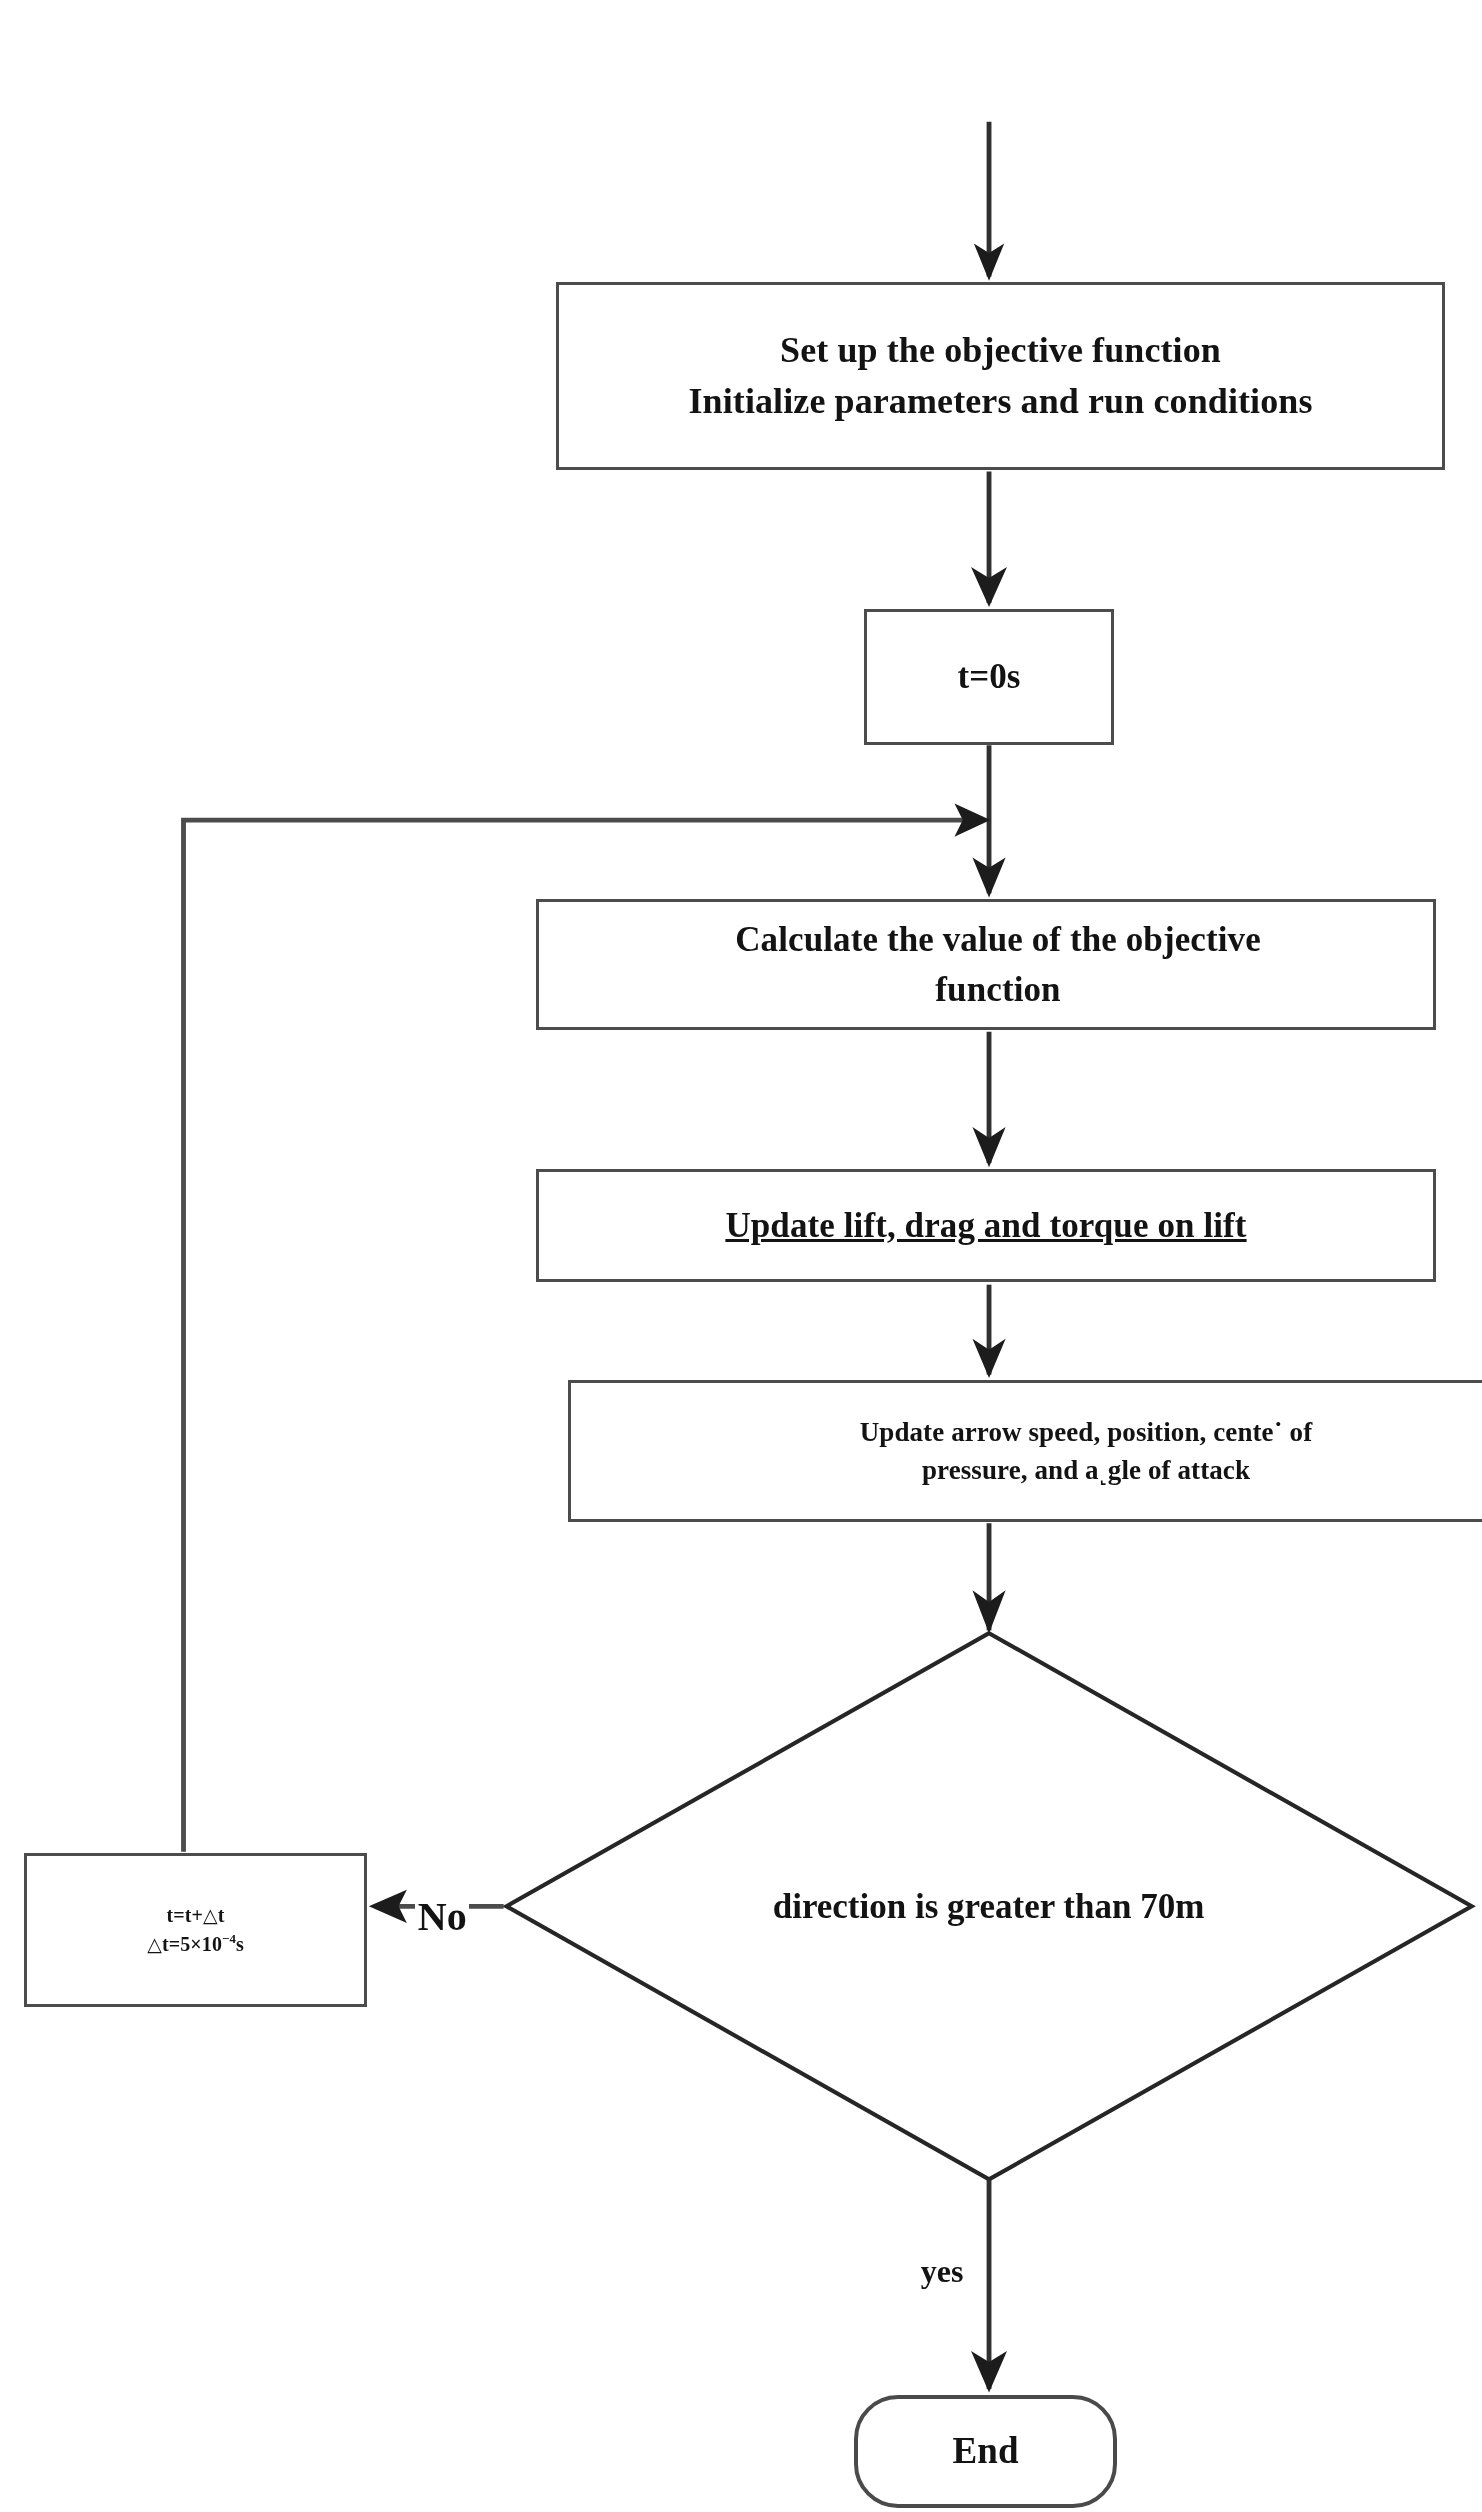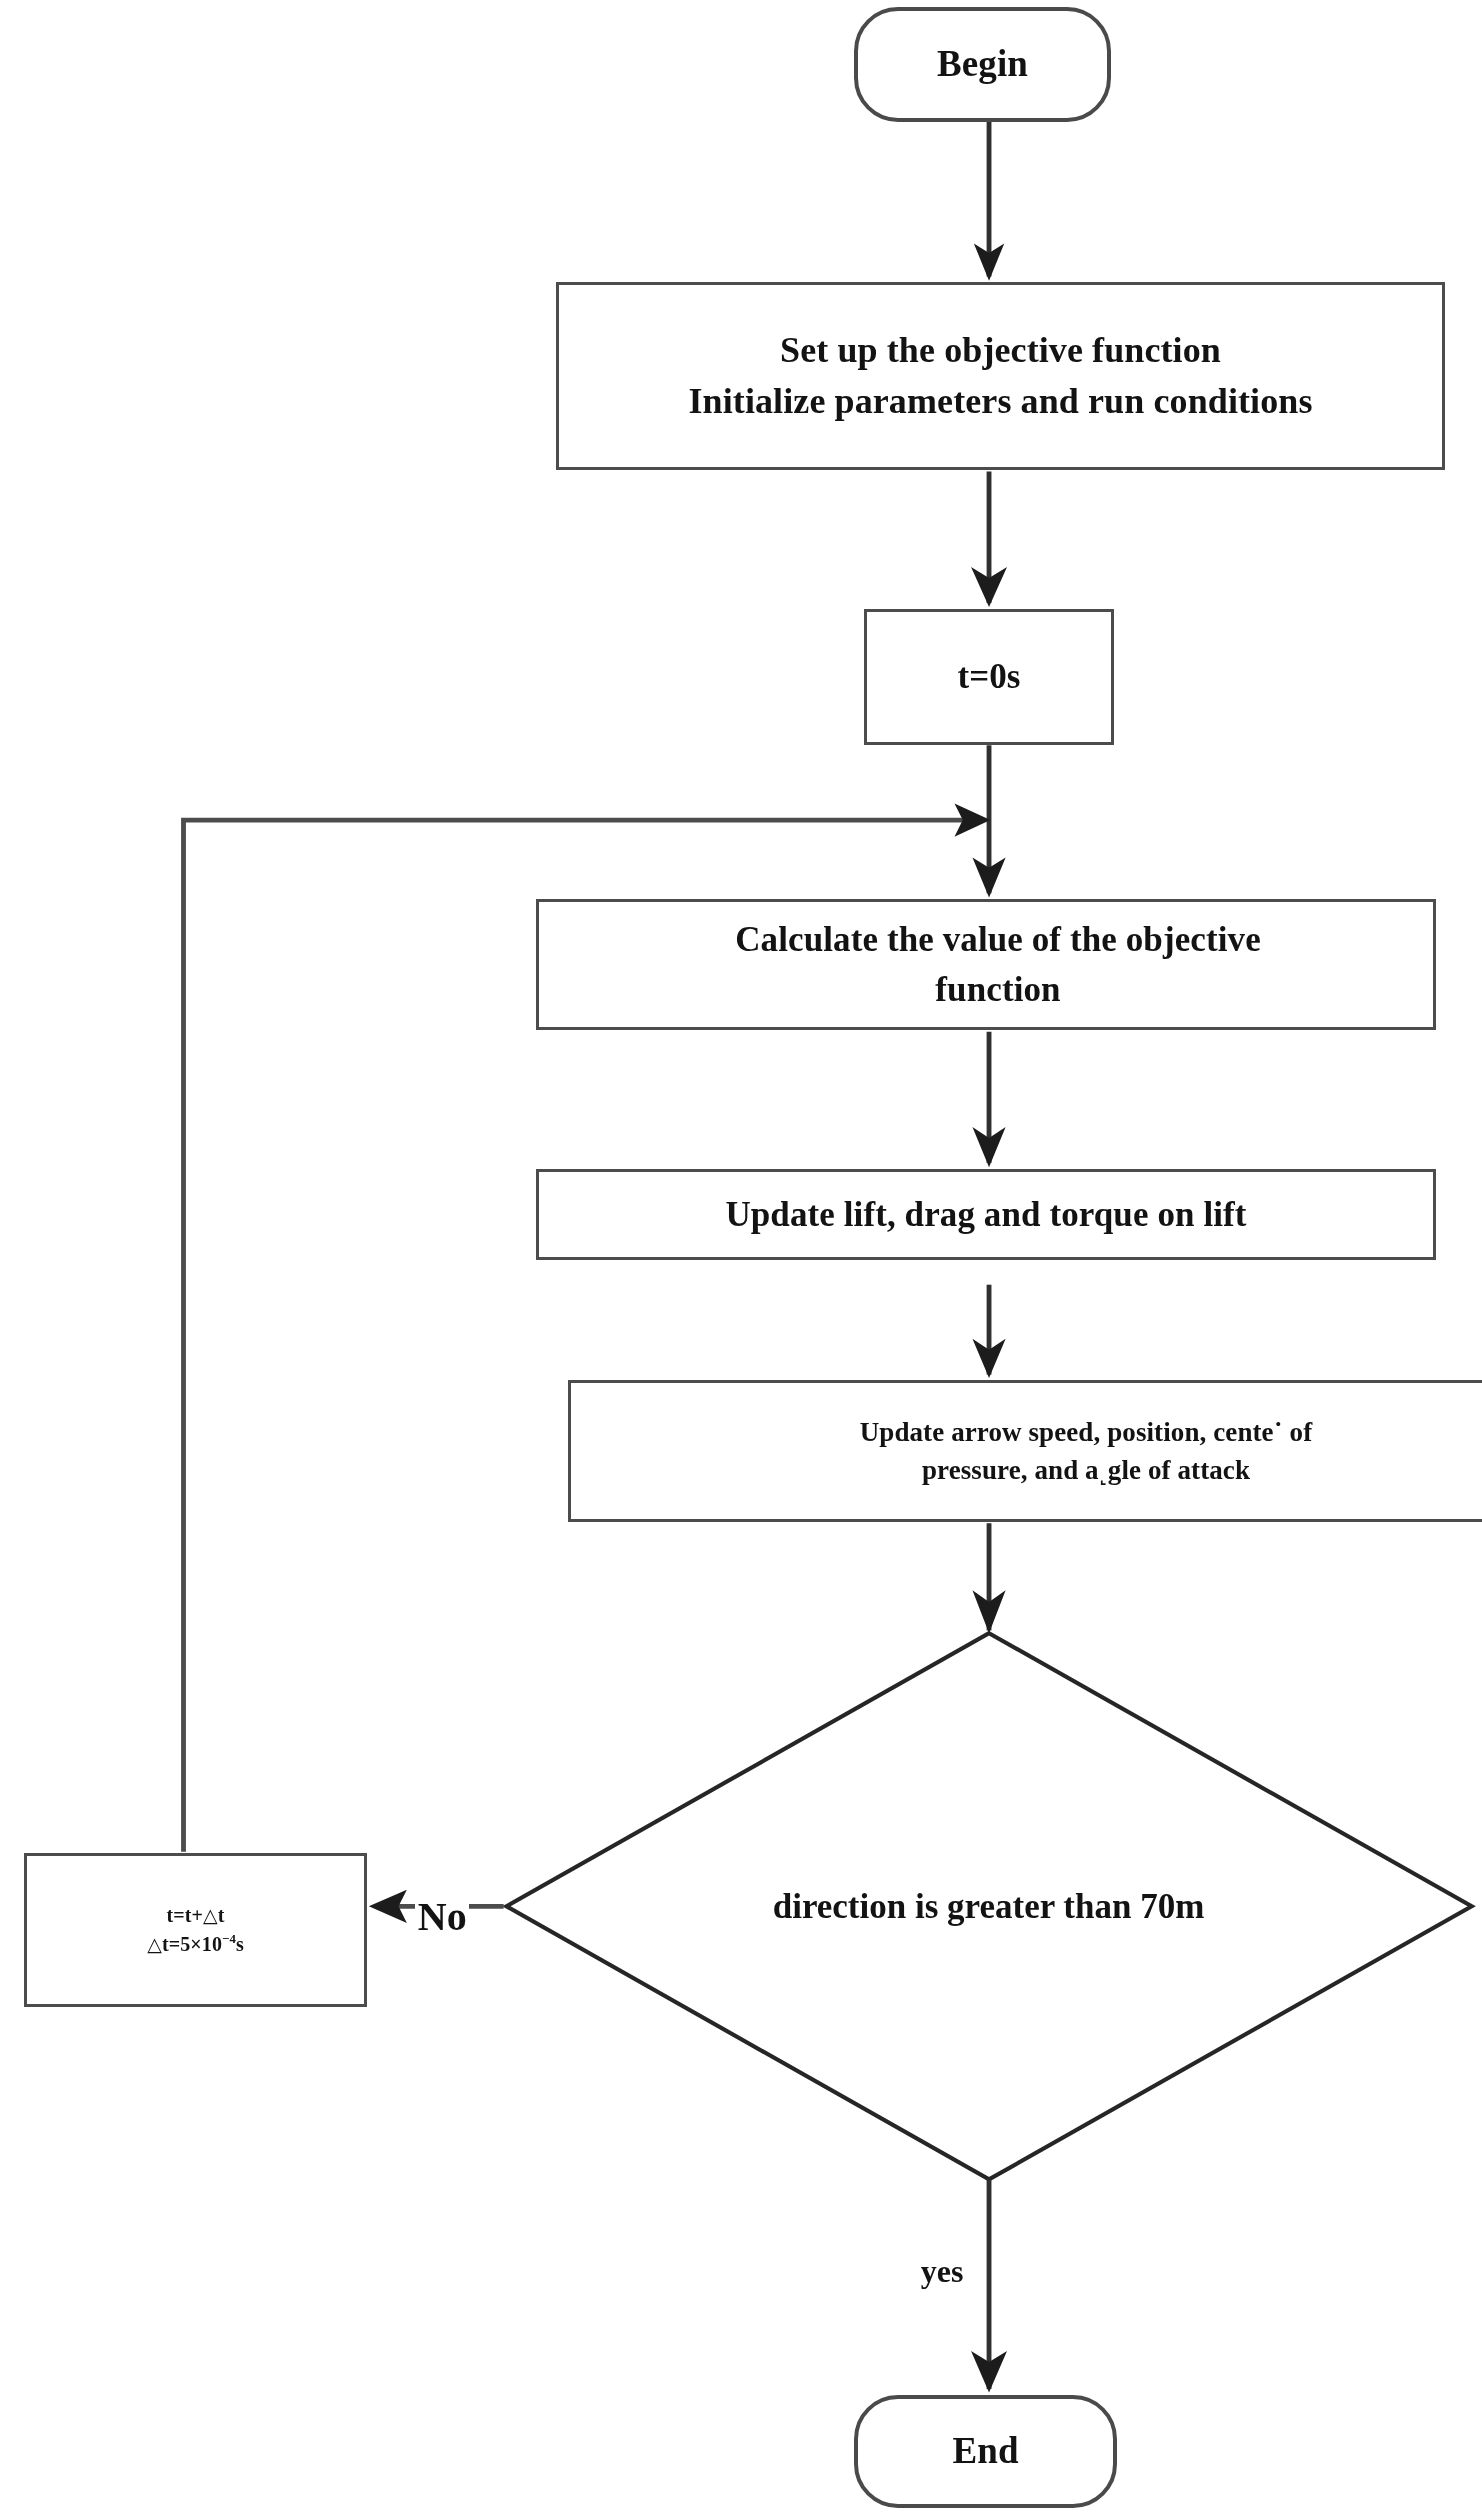--- a/index.html
+++ b/index.html
@@ -59,21 +59,21 @@
     color: #131313;
     font-weight: bold;
     background: #ffffff;
     padding: 0 2.8px;
     white-space: nowrap;
   }
   .t-start      { left:854px; top:7px;   width:257px;  height:115px; font-size:37px; }
   .t-setup      { left:556px;  top:282px;  width:889px; height:188px; font-size:36px; }
   .t-tzero      { left:864px; top:609px;  width:250px;  height:136px; font-size:35px; }
   .t-calc       { left:536px;  top:899px; width:900px; height:131px; font-size:35px;padding-left:24px; }
-  .t-lift       { left:536px;  top:1169px; width:900px; height:91px; font-size:35px; }
+  .t-lift       { left:536px;  top:1169px; width:900px; height:113px; font-size:35px;text-decoration:underline; }
   .t-arrow      { left:568px;  top:1380px; width:1036px; height:142px; font-size:27px; }
   .t-tstep      { left:24px;   top:1853px; width:343px;  height:154px; font-size:20px; }
   .t-end        { left:854px; top:2395px; width:263px;  height:113px; font-size:37px; }
   .t-diamond-lbl{ left:577px;  top:1838px; width:823px; height:138px; font-size:35px; }
   .lbl-no       { left:415px;  top:1893px; font-size:40px; }
   .lbl-yes      { left:918px; top:2253px; font-size:32px; }
   .sup          { vertical-align: super; font-size: 0.64em; }
   .tri          { font-weight: normal; font-size: 0.95em; }
   .line2        { display:block; }
 </style>
@@ -115,23 +115,20 @@
     <line x1="1430" y1="2203" x2="1430" y2="2358" stroke="#303030" stroke-width="7"></line>
     <path d="M1406,2300 L1430,2362 L1454,2300 L1430,2317 Z" fill="#1c1c1c"></path>
 
     <line x1="728" y1="2757" x2="560" y2="2757" stroke="#4c4c4c" stroke-width="7"></line>
     <path d="M588,2733 L533,2757 L588,2781 L576,2757 Z" fill="#1c1c1c"></path>
 
     <line x1="1430" y1="3152" x2="1430" y2="3455" stroke="#303030" stroke-width="7"></line>
     <path d="M1404,3400 L1430,3460 L1456,3400 L1430,3416 Z" fill="#1c1c1c"></path>
   </svg>
 
-  <div class="node stadium-node t-start">
-    <span>Begin</span>
-  </div>
 
   <div class="node rect-node t-setup">
     <div>
       <span class="line2">Set up the objective function</span>
       <span class="line2">Initialize parameters and run conditions</span>
     </div>
   </div>
 
   <div class="node rect-node t-tzero">
     <span>t=0s</span>

